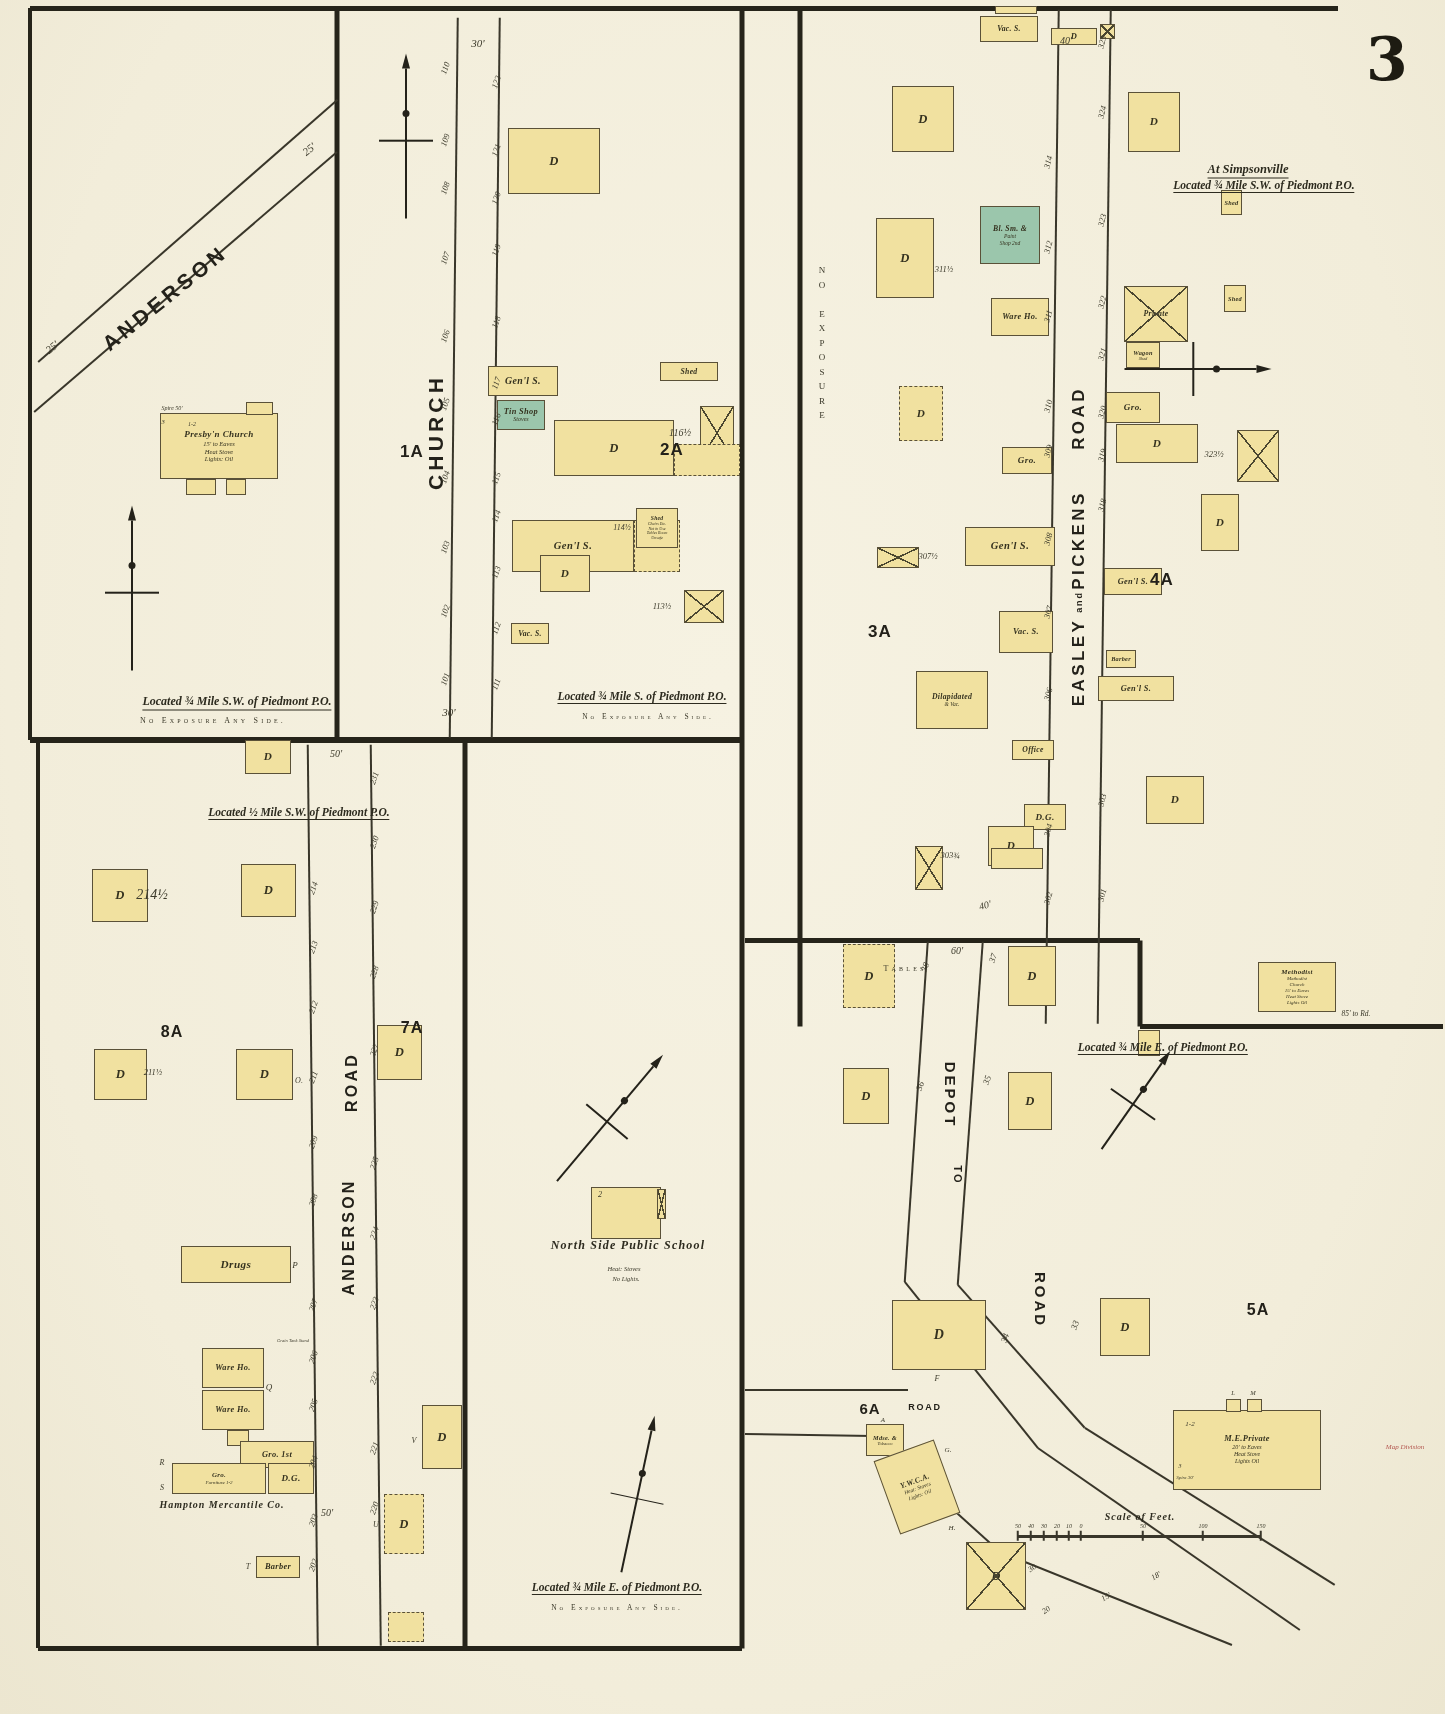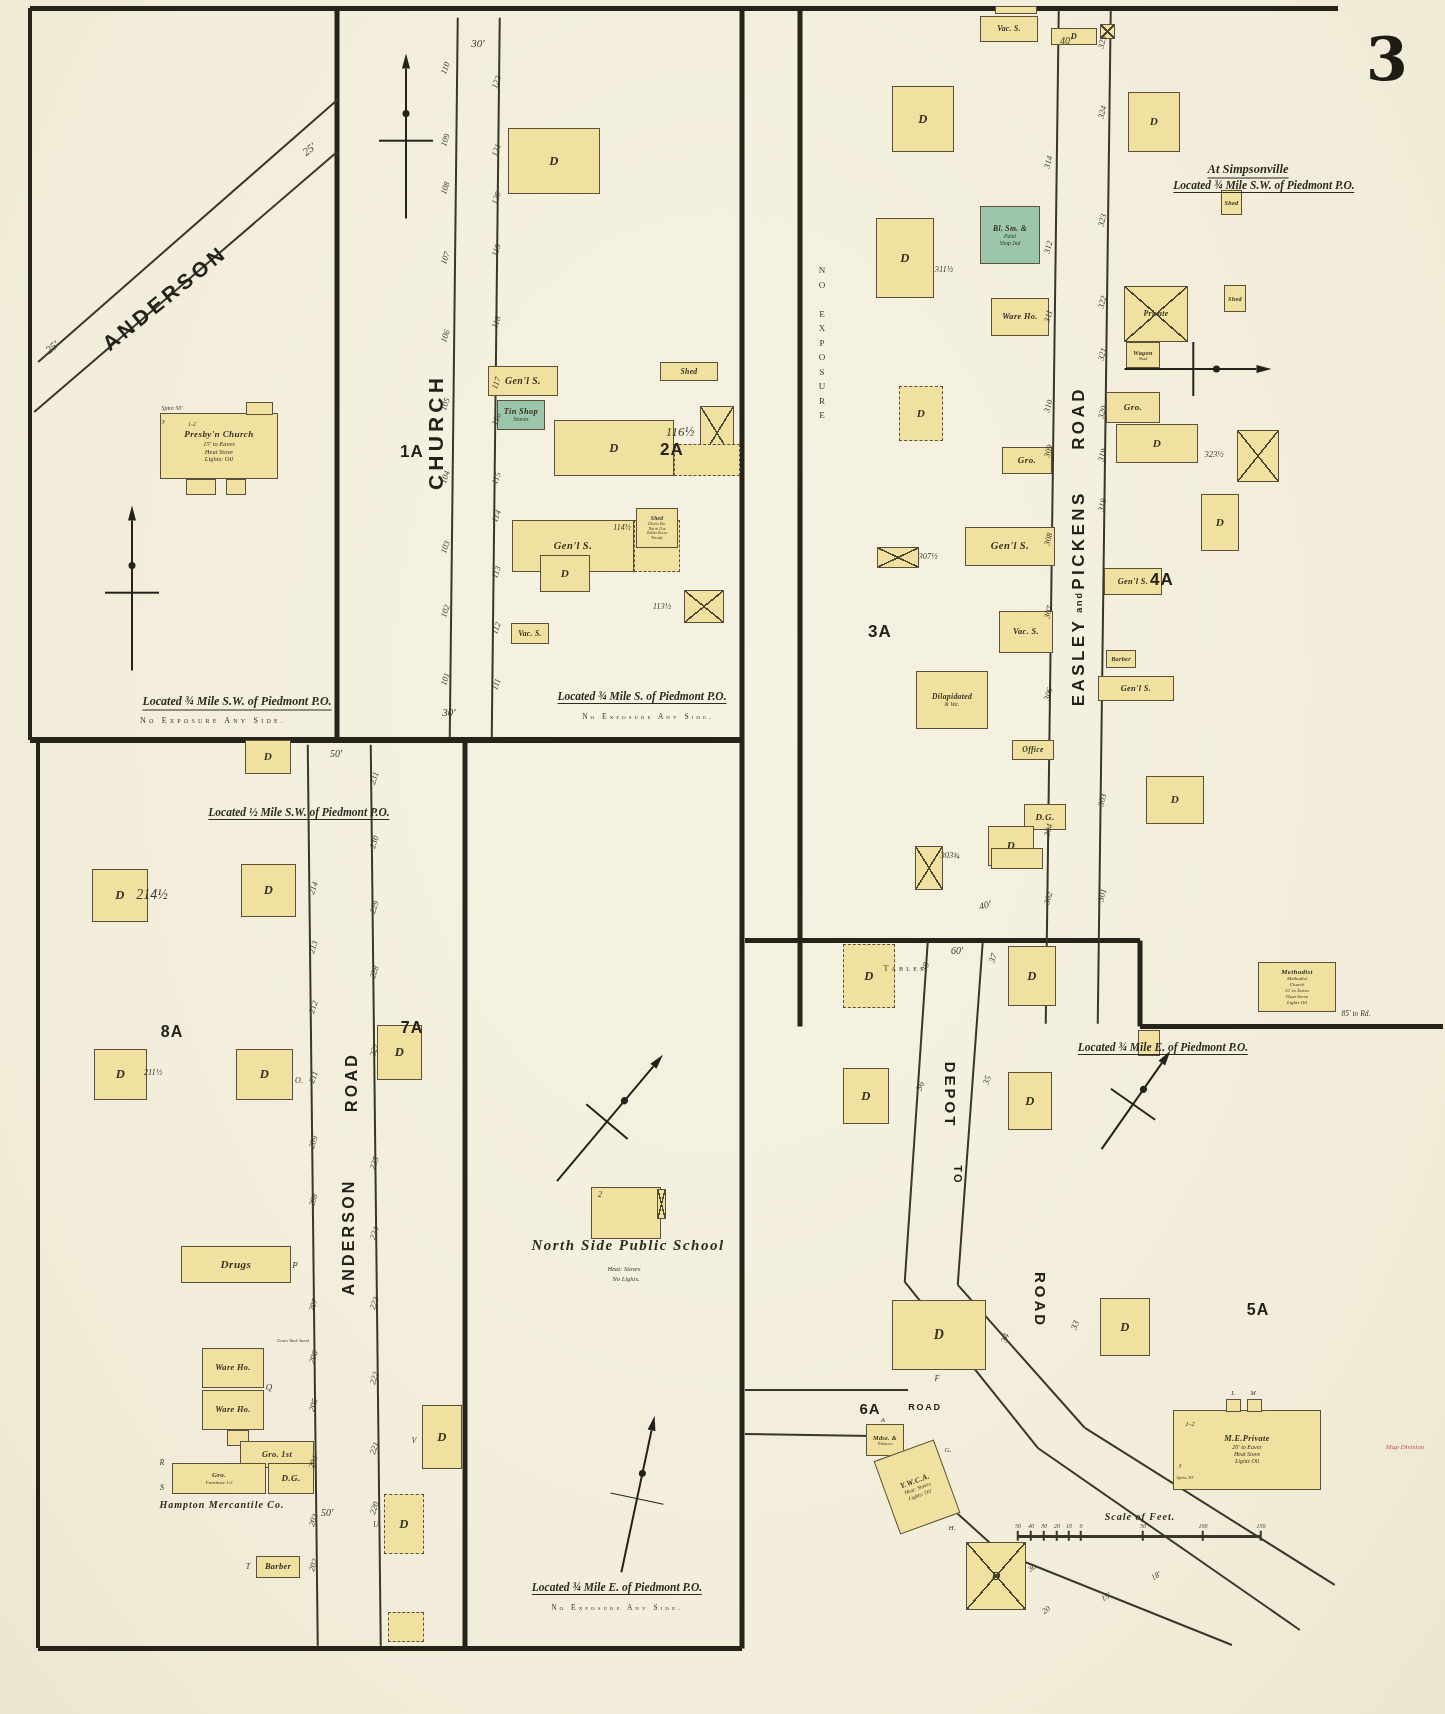--- a/index.html
+++ b/index.html
@@ -337,21 +337,21 @@
       <div class="lbl hand" style="left: 52px; top: 347px; font-size: 11px; transform: translate(-50%, -50%) rotate(-39deg);">25'</div>
       <div class="lbl hand" style="left: 172px; top: 408px; font-size: 6px; transform: translate(-50%, -50%) rotate(0deg);">Spire 50'</div>
       <div class="lbl hand" style="left: 163px; top: 421px; font-size: 6.5px; transform: translate(-50%, -50%) rotate(0deg);">3</div>
       <div class="lbl hand" style="left: 192px; top: 424px; font-size: 6px; transform: translate(-50%, -50%) rotate(0deg);">1-2</div>
       <div class="lbl under" style="left: 237px; top: 702px; font-size: 12px; transform: translate(-50%, -50%) rotate(0deg);">Located ¾ Mile S.W. of Piedmont P.O.</div>
       <div class="lbl sp" style="left: 213px; top: 720px; font-size: 8px; transform: translate(-50%, -50%) rotate(0deg);">No Exposure Any Side.</div>
       <div class="lbl hand" style="left: 478px; top: 43px; font-size: 11px; transform: translate(-50%, -50%) rotate(0deg);">30'</div>
       <div class="lbl street" style="left: 436px; top: 432px; font-size: 21px; transform: translate(-50%, -50%) rotate(-90deg);">CHURCH</div>
       <div class="lbl section" style="left: 412px; top: 452px; font-size: 17px; transform: translate(-50%, -50%) rotate(0deg);">1A</div>
       <div class="lbl section" style="left: 672px; top: 450px; font-size: 17px; transform: translate(-50%, -50%) rotate(0deg);">2A</div>
-      <div class="lbl hand" style="left: 680px; top: 432px; font-size: 13px; transform: translate(-50%, -50%) rotate(0deg);">116½</div>
+      <div class="lbl hand" style="left: 680px; top: 432px; font-size: 10px; transform: translate(-50%, -50%) rotate(0deg);">116½</div>
       <div class="lbl hand" style="left: 622px; top: 527px; font-size: 8px; transform: translate(-50%, -50%) rotate(0deg);">114½</div>
       <div class="lbl hand" style="left: 662px; top: 606px; font-size: 8.5px; transform: translate(-50%, -50%) rotate(0deg);">113½</div>
       <div class="lbl hand" style="left: 449px; top: 712px; font-size: 11px; transform: translate(-50%, -50%) rotate(0deg);">30'</div>
       <div class="lbl under" style="left: 642px; top: 697px; font-size: 11.5px; transform: translate(-50%, -50%) rotate(0deg);">Located ¾ Mile S. of Piedmont P.O.</div>
       <div class="lbl sp" style="left: 648px; top: 716px; font-size: 7.5px; transform: translate(-50%, -50%) rotate(0deg);">No Exposure Any Side.</div>
       <div class="lbl vert" style="left: 822px; top: 345px; font-size: 9px; transform: translate(-50%, -50%) rotate(0deg);">NO EXPOSURE</div>
       <div class="lbl street" style="left: 1079px; top: 418px; font-size: 17px; transform: translate(-50%, -50%) rotate(-90deg);">ROAD</div>
       <div class="lbl street" style="left: 1079px; top: 540px; font-size: 17px; transform: translate(-50%, -50%) rotate(-90deg);">PICKENS</div>
       <div class="lbl street" style="left: 1079px; top: 602px; font-size: 9px; transform: translate(-50%, -50%) rotate(-90deg);">and</div>
       <div class="lbl street" style="left: 1079px; top: 662px; font-size: 17px; transform: translate(-50%, -50%) rotate(-90deg);">EASLEY</div>
@@ -378,21 +378,21 @@
       <div class="lbl hand" style="left: 295px; top: 1265px; font-size: 9px; transform: translate(-50%, -50%) rotate(0deg);">P</div>
       <div class="lbl hand" style="left: 269px; top: 1387px; font-size: 9px; transform: translate(-50%, -50%) rotate(0deg);">Q</div>
       <div class="lbl hand" style="left: 162px; top: 1462px; font-size: 8px; transform: translate(-50%, -50%) rotate(0deg);">R</div>
       <div class="lbl hand" style="left: 162px; top: 1487px; font-size: 8px; transform: translate(-50%, -50%) rotate(0deg);">S</div>
       <div class="lbl hand" style="left: 248px; top: 1566px; font-size: 8px; transform: translate(-50%, -50%) rotate(0deg);">T</div>
       <div class="lbl hand" style="left: 376px; top: 1524px; font-size: 8px; transform: translate(-50%, -50%) rotate(0deg);">U</div>
       <div class="lbl hand" style="left: 414px; top: 1440px; font-size: 8px; transform: translate(-50%, -50%) rotate(0deg);">V</div>
       <div class="lbl hand" style="left: 293px; top: 1340px; font-size: 4.5px; transform: translate(-50%, -50%) rotate(0deg);">Grain Tank Stand</div>
       <div class="lbl title" style="left: 222px; top: 1504px; font-size: 10px; transform: translate(-50%, -50%) rotate(0deg);">Hampton Mercantile Co.</div>
       <div class="lbl hand" style="left: 600px; top: 1194px; font-size: 8px; transform: translate(-50%, -50%) rotate(0deg);">2</div>
-      <div class="lbl title" style="left: 628px; top: 1245px; font-size: 15px; transform: translate(-50%, -50%) rotate(0deg);">North Side Public School</div>
+      <div class="lbl title" style="left: 628px; top: 1245px; font-size: 12px; transform: translate(-50%, -50%) rotate(0deg);">North Side Public School</div>
       <div class="lbl hand" style="left: 624px; top: 1268px; font-size: 6.5px; transform: translate(-50%, -50%) rotate(0deg);">Heat: Stoves</div>
       <div class="lbl hand" style="left: 626px; top: 1278px; font-size: 6.5px; transform: translate(-50%, -50%) rotate(0deg);">No Lights.</div>
       <div class="lbl under" style="left: 617px; top: 1588px; font-size: 11.5px; transform: translate(-50%, -50%) rotate(0deg);">Located ¾ Mile E. of Piedmont P.O.</div>
       <div class="lbl sp" style="left: 617px; top: 1607px; font-size: 7.5px; transform: translate(-50%, -50%) rotate(0deg);">No Exposure Any Side.</div>
       <div class="lbl hand" style="left: 957px; top: 950px; font-size: 10px; transform: translate(-50%, -50%) rotate(0deg);">60'</div>
       <div class="lbl hand" style="left: 925px; top: 967px; font-size: 9px; transform: translate(-50%, -50%) rotate(-70deg);">38</div>
       <div class="lbl hand" style="left: 993px; top: 958px; font-size: 9px; transform: translate(-50%, -50%) rotate(-70deg);">37</div>
       <div class="lbl hand" style="left: 920px; top: 1086px; font-size: 9px; transform: translate(-50%, -50%) rotate(-70deg);">36</div>
       <div class="lbl hand" style="left: 987px; top: 1080px; font-size: 9px; transform: translate(-50%, -50%) rotate(-70deg);">35</div>
       <div class="lbl hand" style="left: 1005px; top: 1338px; font-size: 9px; transform: translate(-50%, -50%) rotate(-70deg);">34</div>

